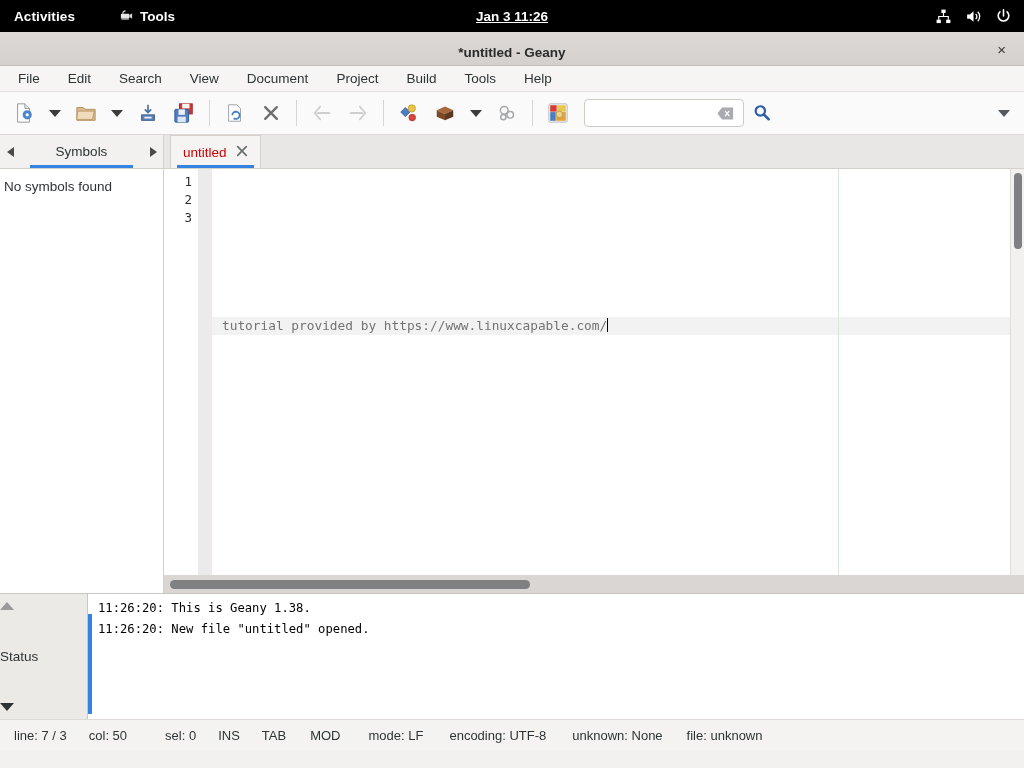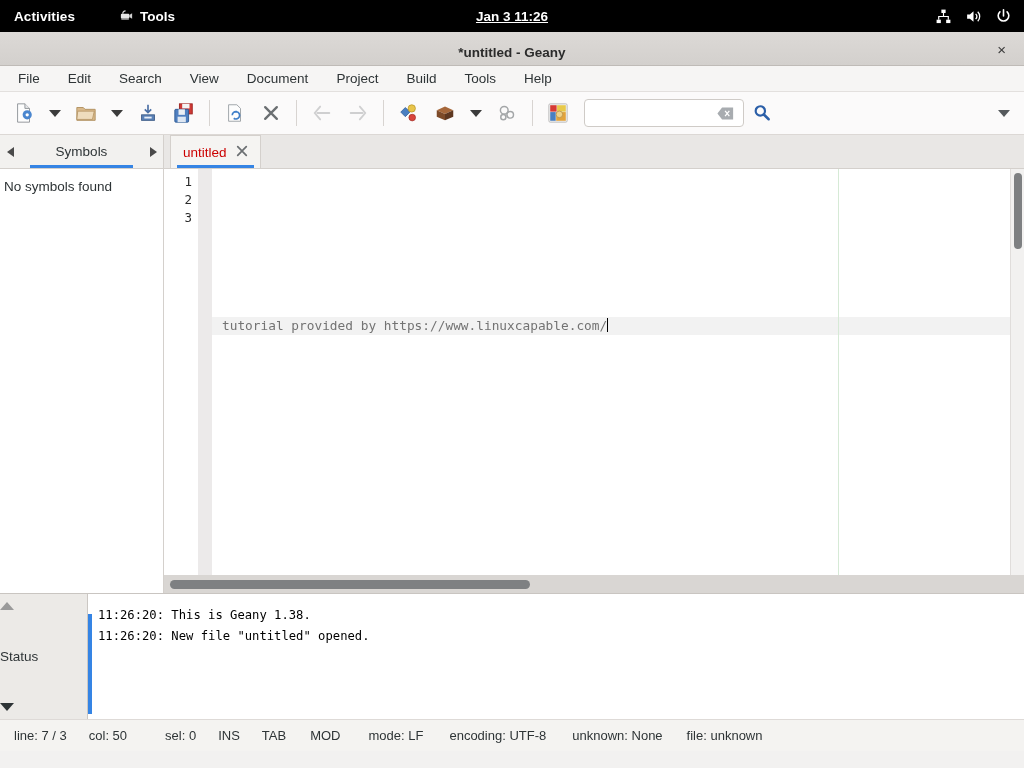--- a/index.html
+++ b/index.html
@@ -132,21 +132,21 @@
   
   #msgwin { height: 126px; display: flex; border-top: 1px solid #c9c5c1; background: #ffffff; }
   #msgtabs {
     width: 88px; background: #eceae7; border-right: 1px solid #cbc7c3;
     display: flex; flex-direction: column; align-items: flex-start; justify-content: space-between;
     padding: 8px 0;
   }
   #msgtabs .up { width: 0; height: 0; border-left: 7px solid transparent; border-right: 7px solid transparent; border-bottom: 8px solid #9a9a9a; cursor: default; }
   #msgtabs .down { width: 0; height: 0; border-left: 7px solid transparent; border-right: 7px solid transparent; border-top: 8px solid #2e3436; cursor: default; }
   #msgtabs .label { font-size: 13.5px; color: #2e3436; }
-  #msglist { flex: 1; position: relative; background: #ffffff; padding: 11px 0 0 0; }
+  #msglist { flex: 1; position: relative; background: #ffffff; padding: 4px 0 0 0; }
   #msglist .selbar { position: absolute; left: 0; top: 20px; width: 4px; height: 100px; background: #3584e4; }
   #msglist .line {
     font-family: "DejaVu Sans Mono", monospace; font-size: 12.2px; color: #000;
     padding-left: 10px; line-height: 21px;
   }
 
   
   #statusbar {
     height: 32px; background: #f4f3f1; border-top: 1px solid #dedad7;
     display: flex; align-items: center; font-size: 13px; color: #2e3436;

